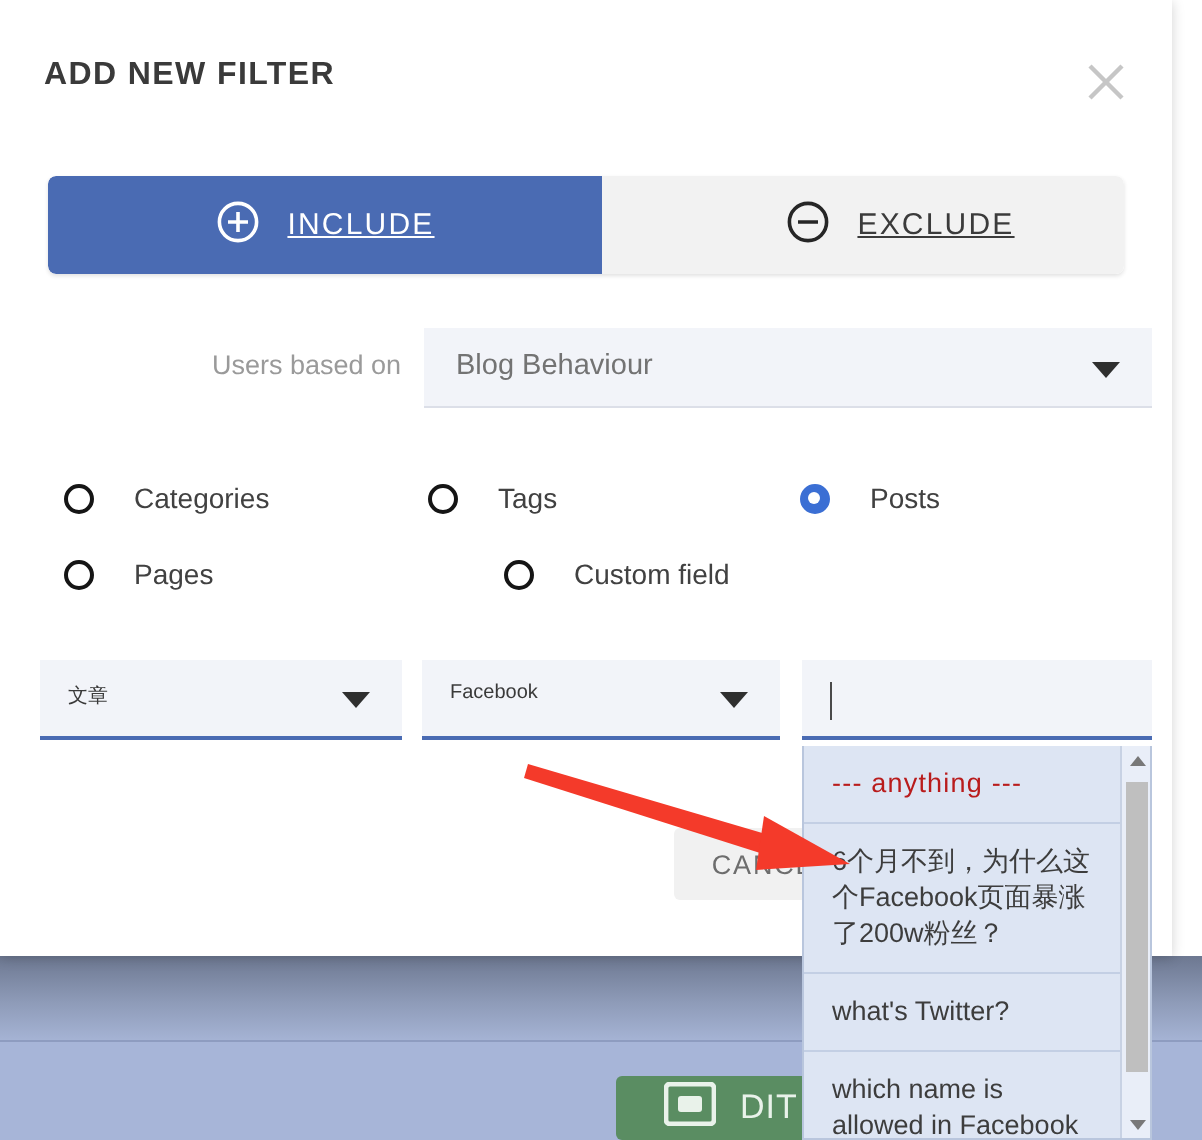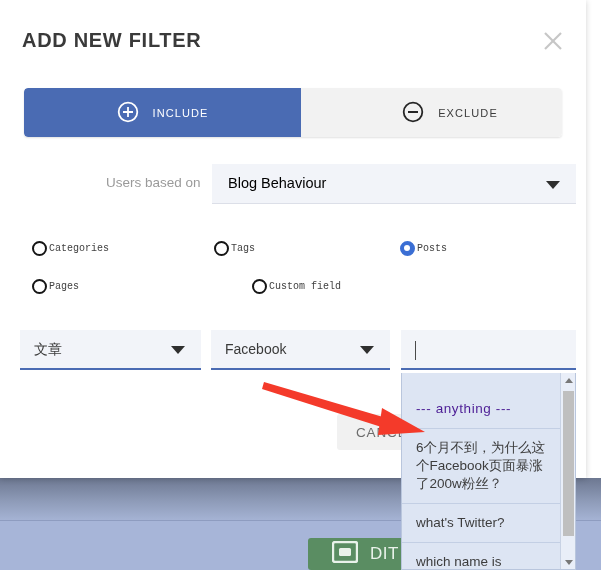--- a/index.html
+++ b/index.html
@@ -41,41 +41,41 @@
   #modal {
     position: absolute; left: 0; top: 0; width: 586px; height: 478px;
     background: #ffffff;
     box-shadow: 0 1px 6px rgba(0,0,0,.18);
   }
   #modal-header {
     position: absolute; left: 0; top: 0; width: 586px; height: 72px;
   }
   #modal-title {
     position: absolute; left: 22px; top: 29px;
-    font-size: 20px; font-weight: bold; color: #3a3a3a;
+    font-size: 16px; font-weight: bold; color: #3a3a3a;
     letter-spacing: .7px;
   }
   #close-btn {
     position: absolute; right: 18px; top: 26px;
     width: 30px; height: 30px; cursor: pointer;
     display: flex; align-items: center; justify-content: center;
   }
 
   
   #tabs {
     position: absolute; left: 24px; top: 88px;
     width: 538px; height: 49px;
     border-radius: 4px;
     display: flex;
     overflow: hidden;
     box-shadow: 0 1px 2px rgba(0,0,0,.12);
   }
   .tab {
     display: flex; align-items: center; justify-content: center; gap: 14px;
-    font-size: 11px; letter-spacing: 1.1px; cursor: pointer;
+    font-size: 15px; letter-spacing: 1.1px; cursor: pointer; text-decoration: underline;
   }
   #tab-include {
     width: 277px; background: #4a6bb3; color: #ffffff;
     border-radius: 4px 0 0 4px;
   }
   #tab-exclude {
     width: 261px; background: #f2f2f2; color: #3b3b3b;
     border-radius: 0 4px 4px 0;
     padding-left: 37px;
   }
@@ -89,39 +89,39 @@
     font-size: 13.5px; color: #9a9a9a;
   }
   #users-select {
     position: absolute; left: 212px; top: 0; width: 364px; height: 40px;
     background: #f2f4f9;
     border-bottom: 1px solid #dcdfe8;
     cursor: pointer;
   }
   #users-select .val {
     position: absolute; left: 16px; top: 11px;
-    font-size: 14.5px; color: #000000;
+    font-size: 14.5px; color: #737373;
   }
   .caret {
     position: absolute; right: 16px; top: 50%; margin-top: -3px;
     width: 0; height: 0;
     border-left: 7px solid transparent;
     border-right: 7px solid transparent;
     border-top: 8px solid #2f2f2f;
   }
 
   
   #radio-grid {
     position: absolute; left: 0; top: 236px; width: 586px; height: 72px;
   }
   .radio-item {
     position: absolute;
-    display: flex; align-items: center; gap: 2px;
-    cursor: pointer;
-    font-size: 10px; color: #414141; font-family: Liberation Mono, monospace;
+    display: flex; align-items: center; gap: 20px;
+    cursor: pointer;
+    font-size: 14px; color: #414141;
   }
   .radio-mark {
     width: 15px; height: 15px; border-radius: 50%;
     border: 2.4px solid #151515; background: #fff;
     flex: 0 0 auto;
     position: relative;
   }
   .radio-mark.checked {
     border-color: #3b6fd4;
     background: #3b6fd4;
@@ -140,21 +140,21 @@
 
   
   .fsel {
     position: absolute; top: 330px; height: 40px;
     background: #f2f4f9;
     border-bottom: 2.5px solid #4a6bb3;
     cursor: pointer;
   }
   .fsel .val {
     position: absolute; left: 14px; top: 11px;
-    font-size: 14px; color: #3a3a3a;
+    font-size: 10px; color: #3a3a3a;
   }
   #fsel-type  { left: 20px;  width: 181px; }
   #fsel-op    { left: 211px; width: 179px; }
   #fsel-value { left: 401px; width: 175px; border-bottom-color: #4a6bb3; }
   #text-caret {
     position: absolute; left: 14px; top: 11px;
     width: 1px; height: 19px; background: #4a4a4a;
   }
 
   
@@ -187,21 +187,21 @@
     overflow: hidden;
   }
   .sug-item {
     padding: 10px 12px 10px 14px;
     font-size: 13.5px; color: #3d3d3d;
     line-height: 18px;
     border-bottom: 1px solid #c3cfe4;
     cursor: pointer;
     width: 160px;
   }
-  .sug-item.muted { color: #4c1d95; letter-spacing: .6px; margin-top: 17px; }
+  .sug-item.muted { color: #b91c1c; letter-spacing: .6px; }
   #sug-scroll {
     position: absolute; right: 0; top: 0;
     width: 15px; height: 197px;
     background: #e9eef8;
     border-left: 1px solid #c8d2e4;
   }
   #sug-arrow-up, #sug-arrow-down {
     position: absolute; left: 0; width: 15px; height: 15px;
     display: flex; align-items: center; justify-content: center;
     cursor: pointer;

